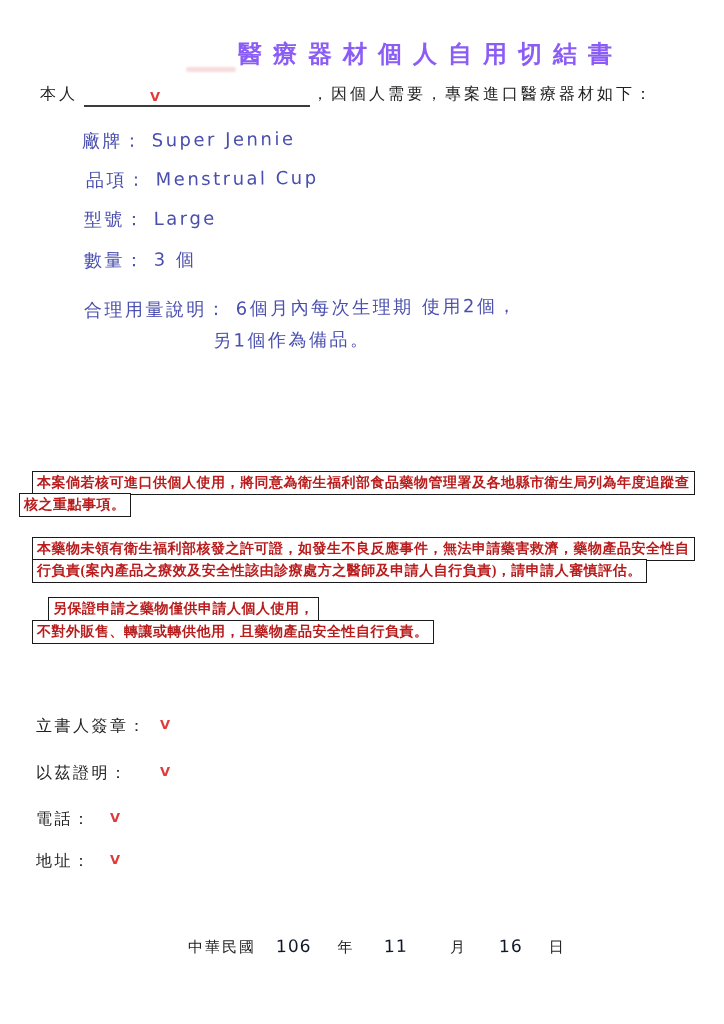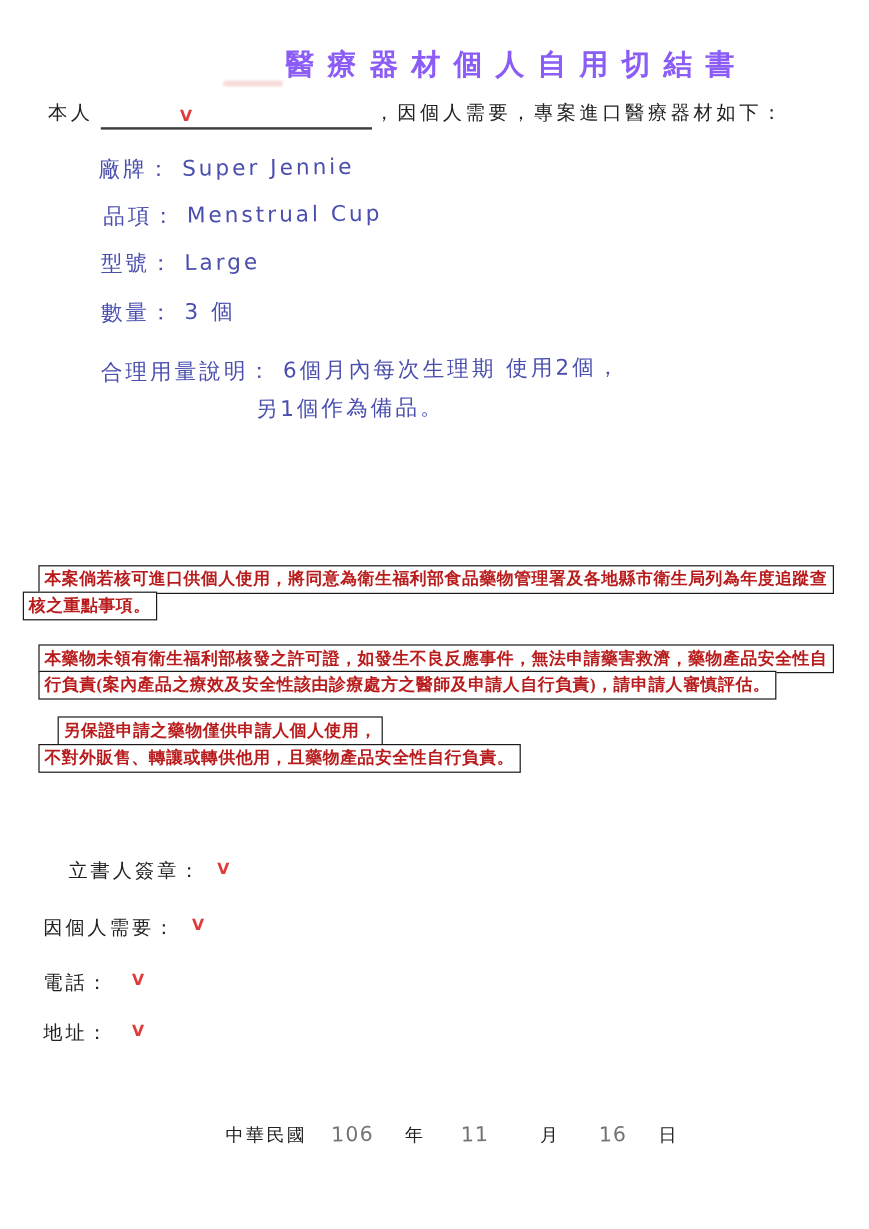--- a/index.html
+++ b/index.html
@@ -66,33 +66,33 @@
   #n2l1{left:32px;top:537px;}
   #n2l2{left:32px;top:559px;}
   #n3l1{left:48px;top:597px;}
   #n3l2{left:32px;top:620px;}
   #n3l3{left:32px;top:644px;}
   
   .sig-row{
     position:absolute;left:36px;width:400px;
     font-size:16px;letter-spacing:2.5px;color:#222;white-space:nowrap;
   }
-  #sig0{top:716px;margin-left:21px;} #sig1{top:763px;} #sig2{top:809px;} #sig3{top:851px;}
+  #sig0{top:716px;} #sig1{top:763px;} #sig2{top:809px;} #sig3{top:851px;}
   .sig-row .vmark{position:absolute;top:1px;}
   #sig0 .vmark{left:124px;}
   #sig1 .vmark{left:124px;}
   #sig2 .vmark{left:74px;}
   #sig3 .vmark{left:74px;}
   
   .date{
     position:absolute;left:188px;top:936px;
     font-size:15px;letter-spacing:2px;color:#222;white-space:nowrap;
   }
   .hwnum{
-    color:#737373;font-family:"DejaVu Sans", sans-serif;
+    color:#0f172a;font-family:"DejaVu Sans", sans-serif;
     font-size:17px;letter-spacing:1px;display:inline-block;
     transform:rotate(-1deg);
   }
   .d-year{margin-left:20px;}
   .d-yu{margin-left:26px;}
   .d-month{margin-left:30px;}
   .d-mu{margin-left:42px;}
   .d-day{margin-left:32px;}
   .d-du{margin-left:26px;}
 </style>
@@ -122,21 +122,21 @@
   <div class="box" id="n2l2">行負責(案內產品之療效及安全性該由診療處方之醫師及申請人自行負責)，請申請人審慎評估。</div>
 
   <div class="box" id="n3l1">另保證申請之藥物僅供申請人個人使用，</div>
   <div class="box" id="n3l2">不對外販售、轉讓或轉供他用，且藥物產品安全性自行負責。</div>
 
   <div class="sig-row" id="sig0">
     <span>立書人簽章：</span>
     <span class="vmark">V</span>
   </div>
   <div class="sig-row" id="sig1">
-    <span>因個人需要：</span>
+    <span>以茲證明：</span>
     <span class="vmark">V</span>
   </div>
   <div class="sig-row" id="sig2">
     <span>電話：</span>
     <span class="vmark">V</span>
   </div>
   <div class="sig-row" id="sig3">
     <span>地址：</span>
     <span class="vmark">V</span>
   </div>

